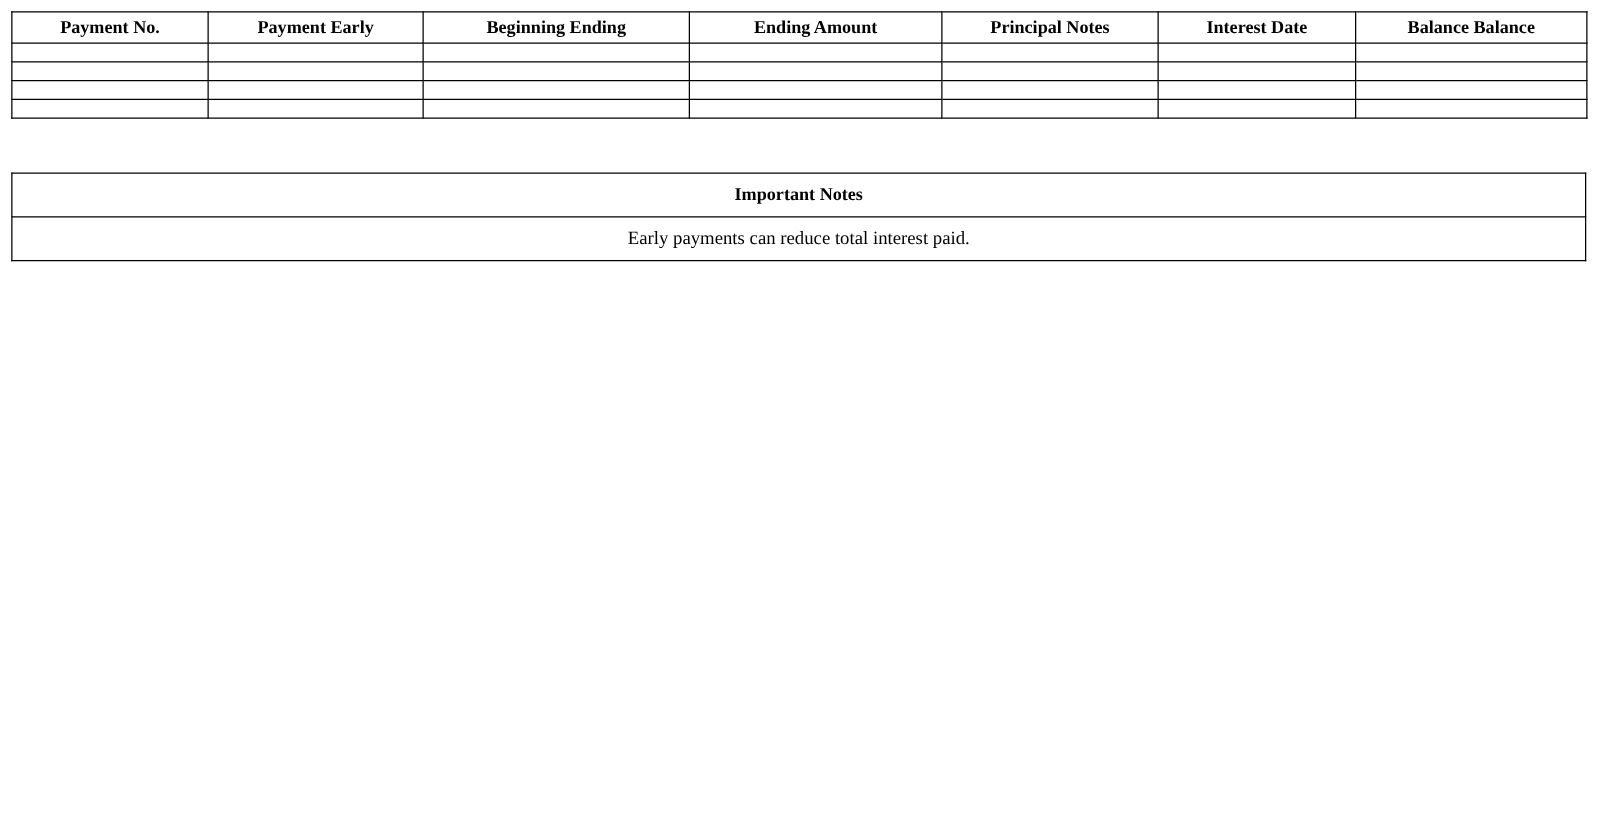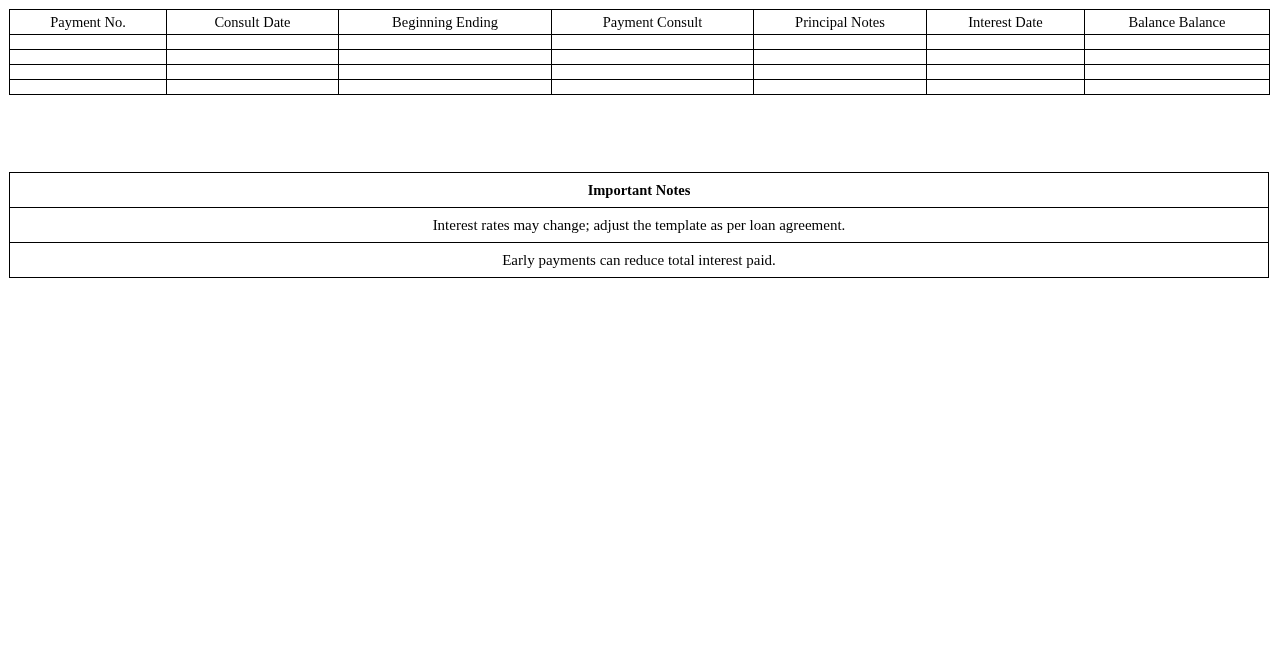--- a/index.html
+++ b/index.html
@@ -34,21 +34,21 @@
 
   
   #schedule-table {
     position: absolute;
     left: 9px;
     top: 9px;
     width: 1260px;
   }
   #schedule-table th {
     height: 24px;
-    font-weight: normal;
+    font-weight: bold;
     font-size: 14.5px;
     text-align: center;
     line-height: 24px;
     white-space: nowrap;
   }
   #schedule-table td.empty-cell {
     height: 14px;
   }
 
   
@@ -59,21 +59,20 @@
   .col-ppaid { width: 173px; }
   .col-ipaid { width: 158px; }
   .col-ebal  { width: 185px; }
 
   
   #notes-table {
     position: absolute;
     left: 9px;
     top: 138px;
     width: 1260px;
-    margin-top: 34px;
   }
   #notes-table td {
     height: 34px;
     text-align: center;
     font-size: 15px;
     line-height: 34px;
   }
   #notes-table td.notes-title {
     font-weight: bold;
     font-size: 14.5px;
@@ -90,23 +89,23 @@
       <col class="col-pdate">
       <col class="col-bbal">
       <col class="col-pamt">
       <col class="col-ppaid">
       <col class="col-ipaid">
       <col class="col-ebal">
     </colgroup>
     <thead>
       <tr>
         <th>Payment No.</th>
-        <th>Consult Date</th>
+        <th>Payment Early</th>
         <th>Beginning Ending</th>
-        <th>Payment Consult</th>
+        <th>Ending Amount</th>
         <th>Principal Notes</th>
         <th>Interest Date</th>
         <th>Balance Balance</th>
       </tr>
     </thead>
     <tbody>
       <tr>
         <td class="empty-cell"></td>
         <td class="empty-cell"></td>
         <td class="empty-cell"></td>
@@ -144,21 +143,18 @@
       </tr>
     </tbody>
   </table>
 
   <table class="doc-table" id="notes-table">
     <tbody>
       <tr>
         <td class="notes-title">Important Notes</td>
       </tr>
       <tr>
-        <td>Interest rates may change; adjust the template as per loan agreement.</td>
-      </tr>
-      <tr>
         <td>Early payments can reduce total interest paid.</td>
       </tr>
     </tbody>
   </table>
 
 </div>
 
 </body></html>

